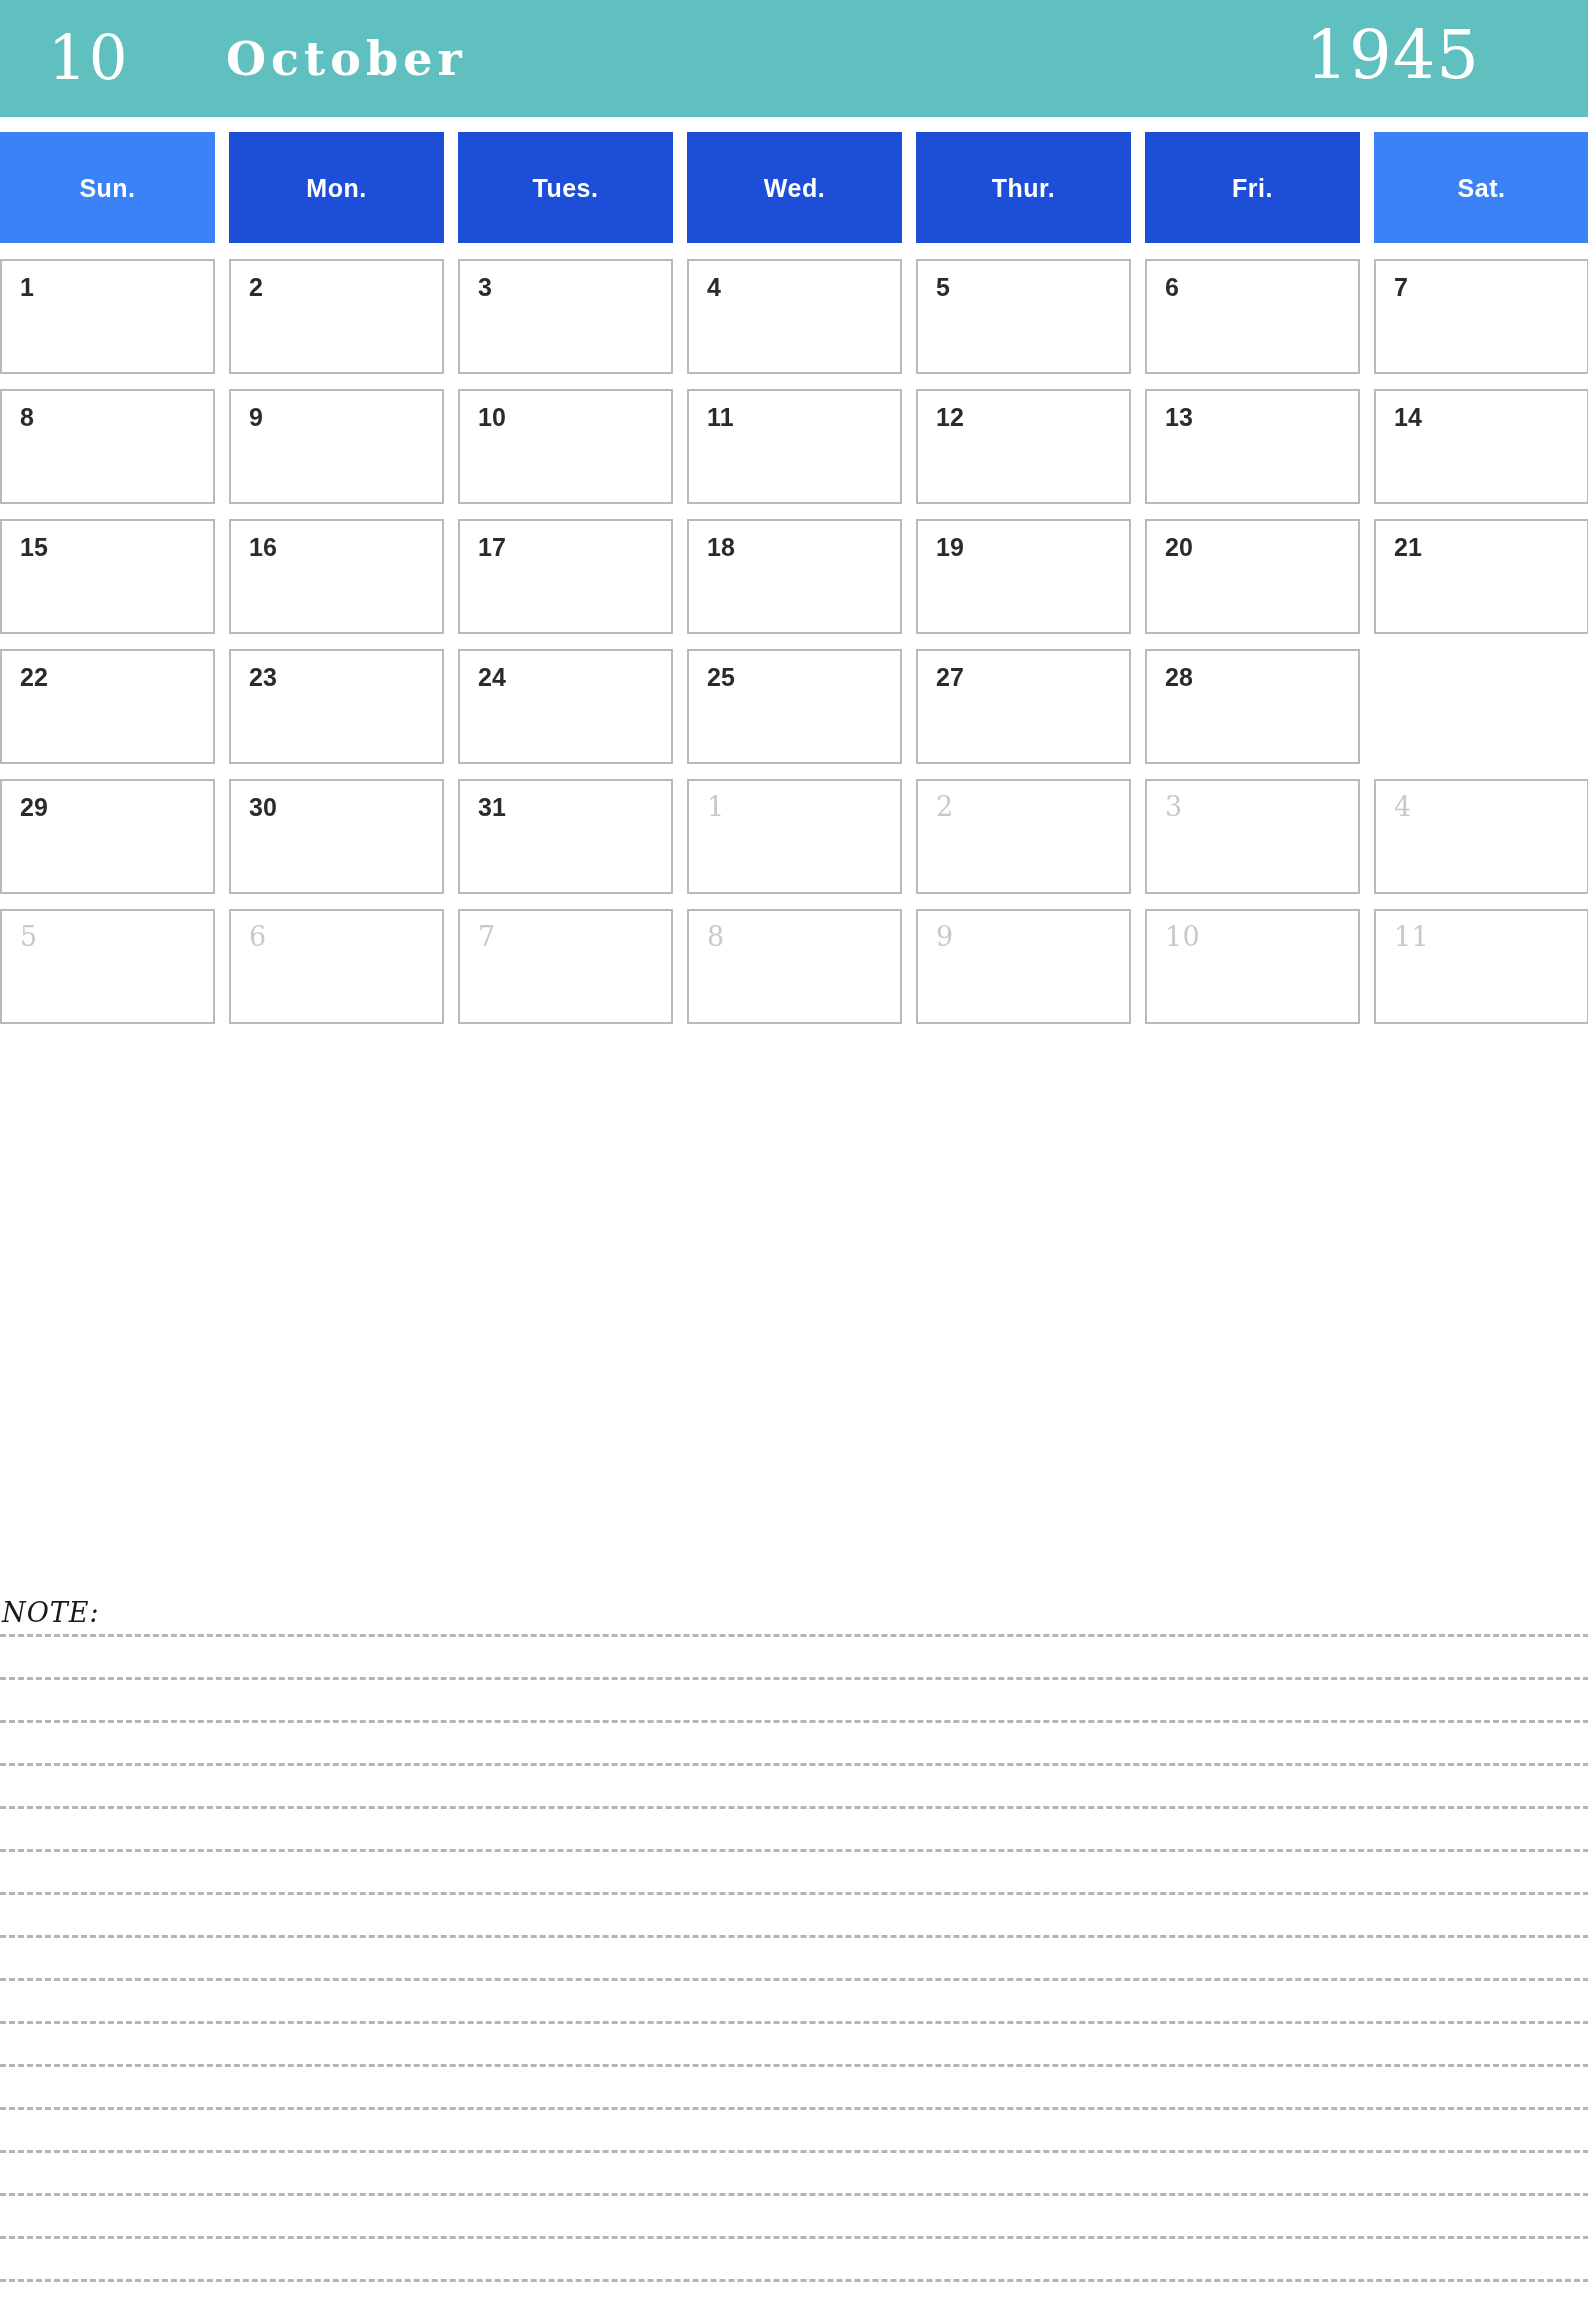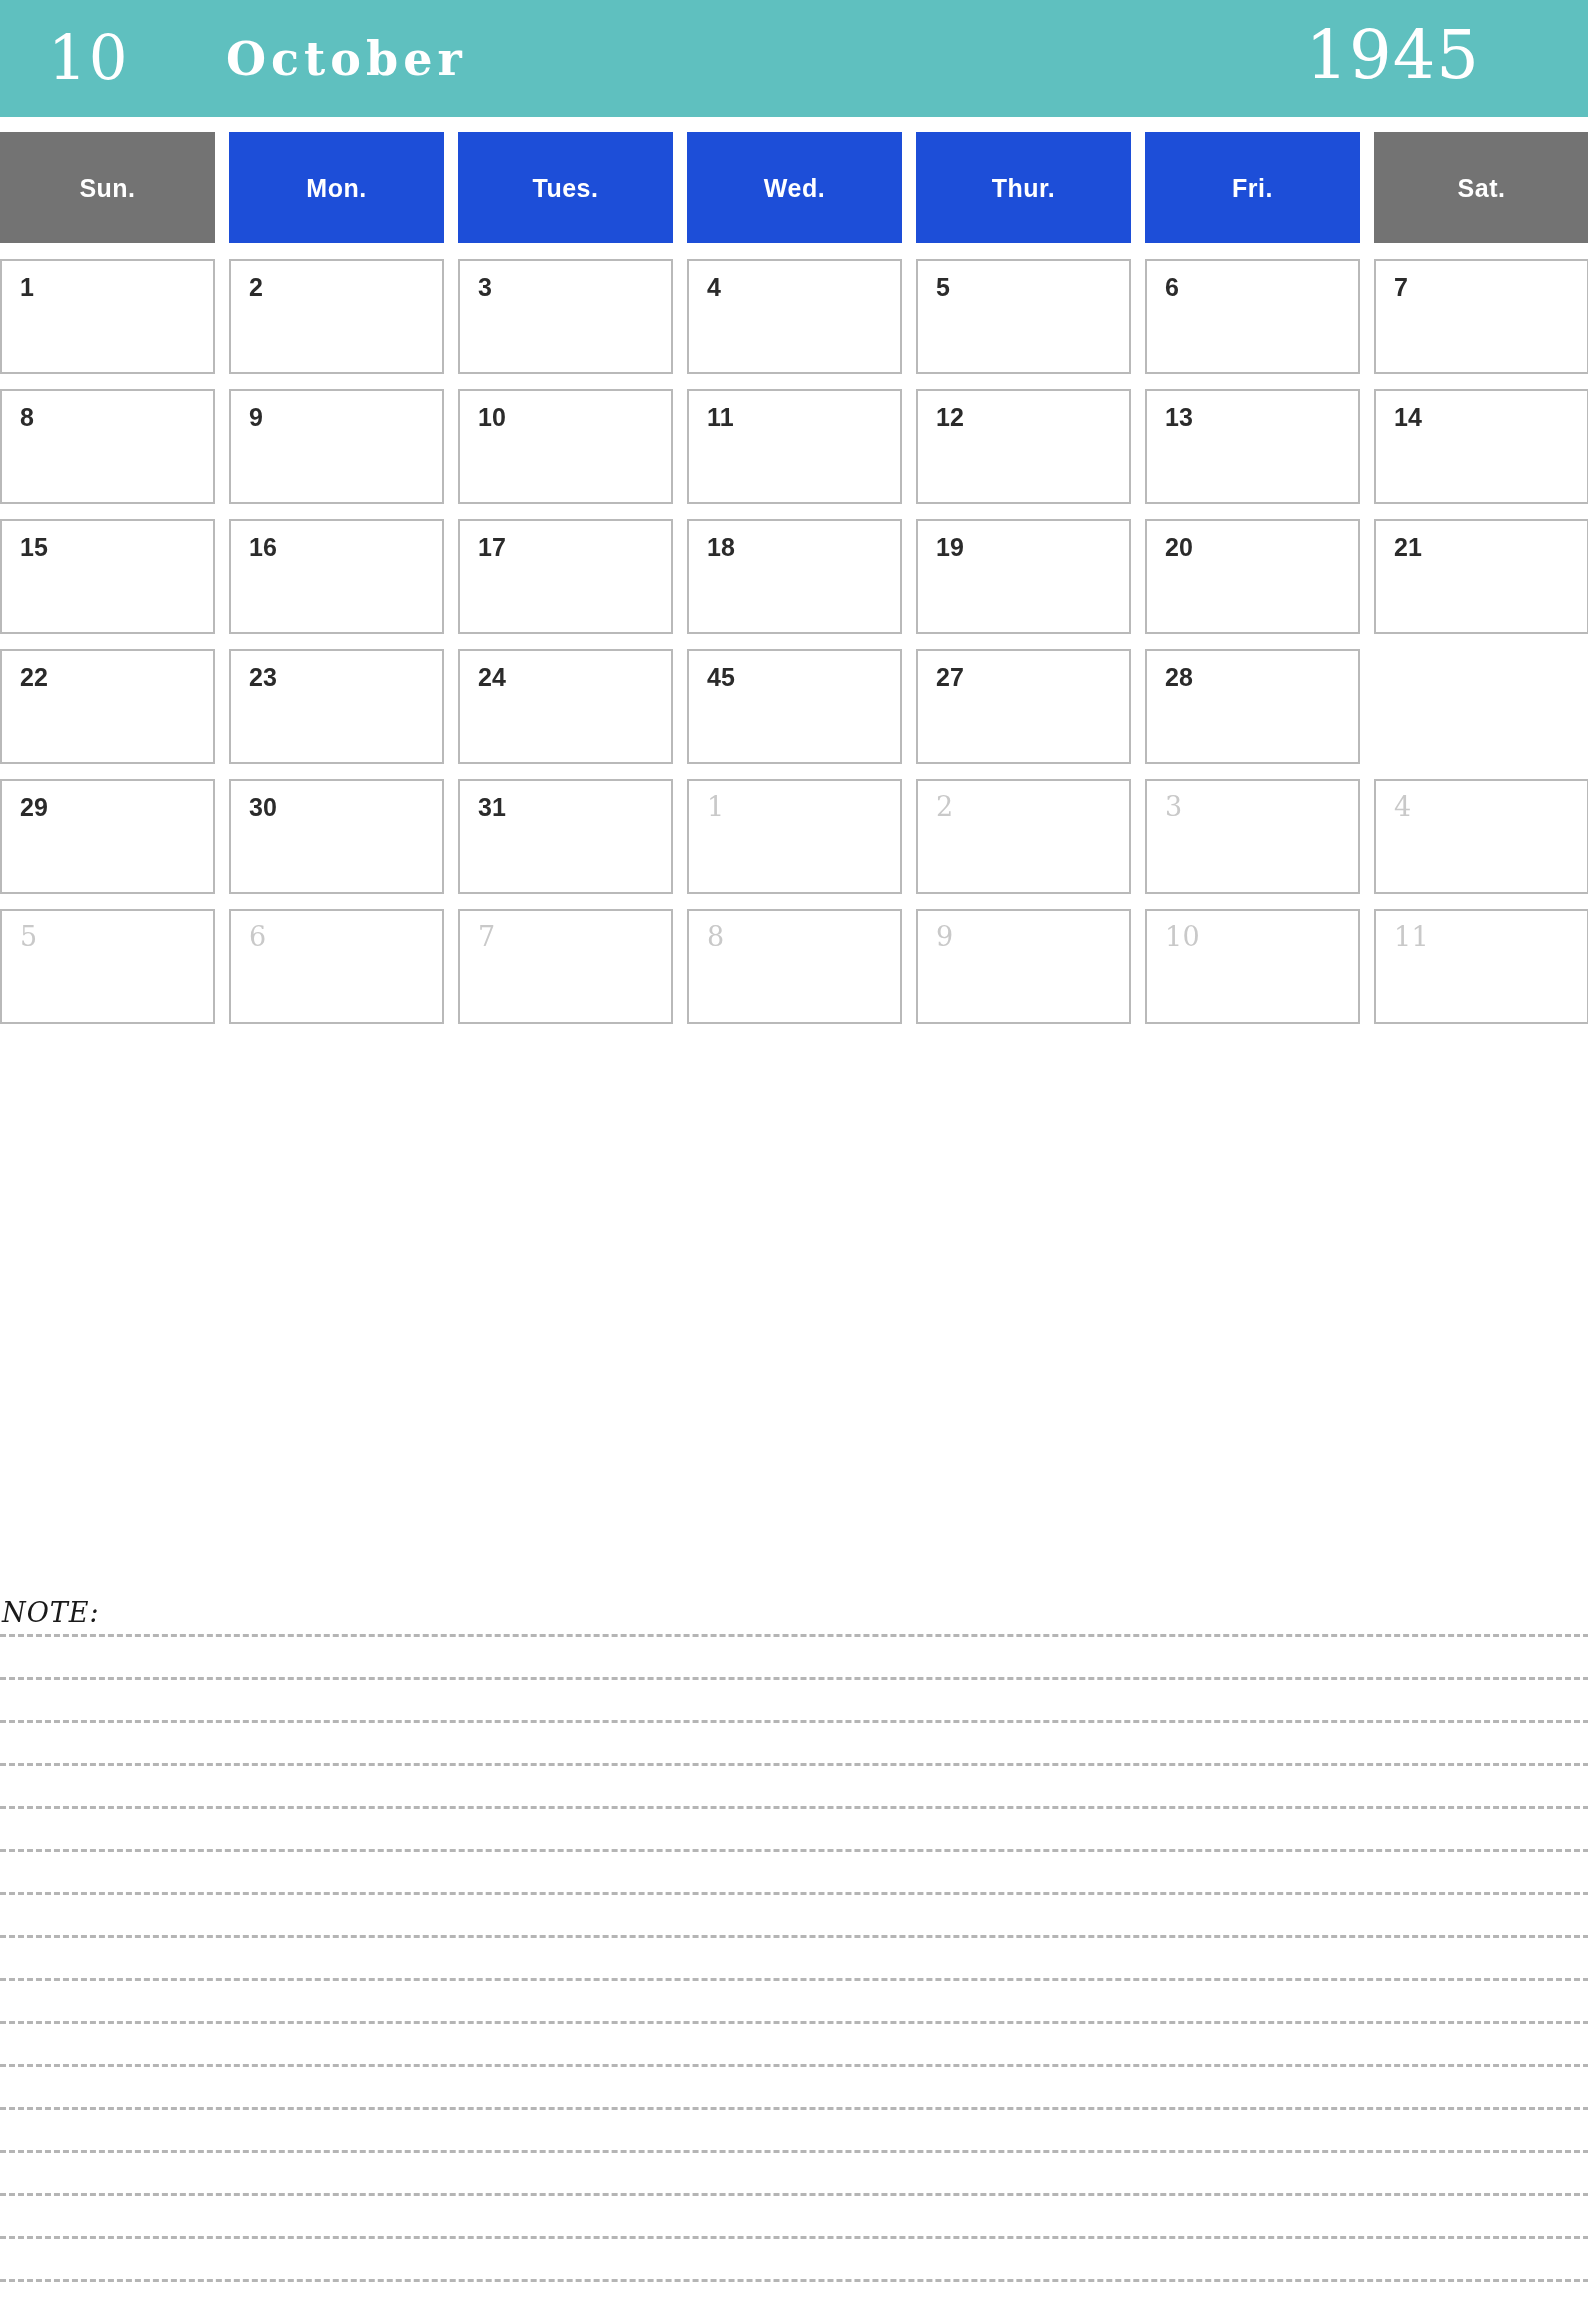--- a/index.html
+++ b/index.html
@@ -85,21 +85,21 @@
     font-size: 25px;
     font-weight: bold;
     display: flex;
     align-items: flex-start;
     justify-content: center;
     padding-top: 42px;
     box-sizing: border-box;
     letter-spacing: 0.5px;
   }
   .weekday.weekend {
-    background: #737373;
+    background: #3b82f6;
   }
 
   
   .date-row {
     margin-bottom: 15px;
   }
   .cell {
     height: 115px;
     border: 2px solid #b9b9b9;
     box-sizing: border-box;
@@ -261,21 +261,21 @@
         <div class="cell">
           <span class="num">22</span>
         </div>
         <div class="cell">
           <span class="num">23</span>
         </div>
         <div class="cell">
           <span class="num">24</span>
         </div>
         <div class="cell">
-          <span class="num">45</span>
+          <span class="num">25</span>
         </div>
         <div class="cell">
           <span class="num">27</span>
         </div>
         <div class="cell">
           <span class="num">28</span>
         </div>
       </div>
       <div class="grid-row date-row">
         <div class="cell">

